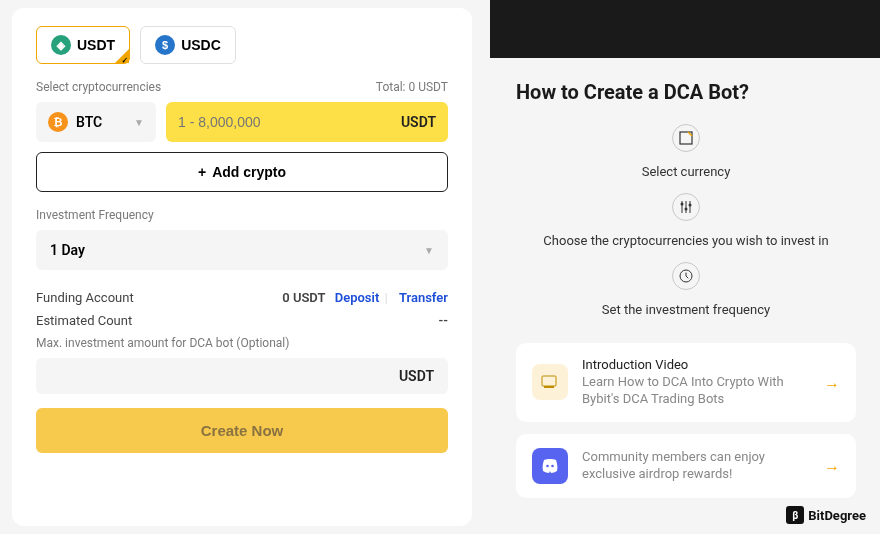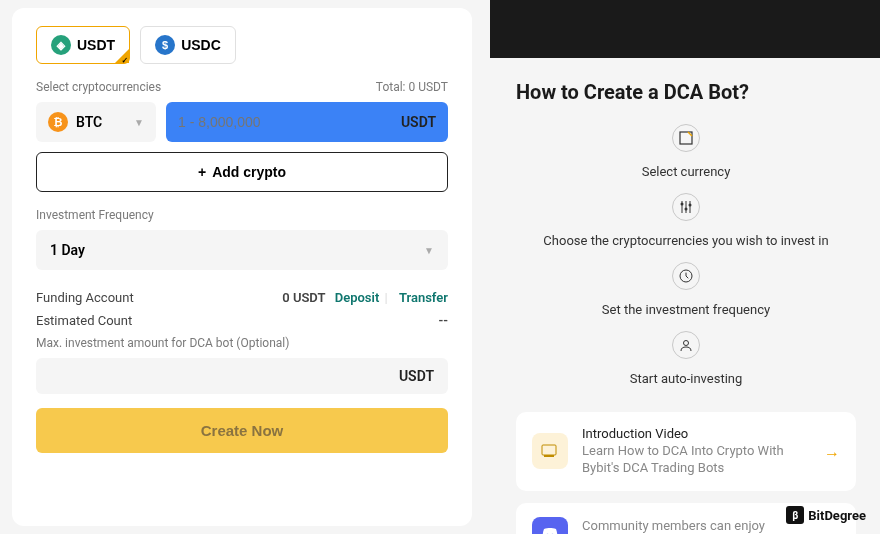--- a/index.html
+++ b/index.html
@@ -127,21 +127,21 @@
 }
 .select-box .caret {
   margin-left: auto;
   color: #aaa;
   font-size: 10px;
 }
 .amount-box {
   flex: 1;
   display: flex;
   align-items: center;
-  background: #3b82f6;
+  background: #fde047;
   border-radius: 6px;
   padding: 0 12px;
 }
 .amount-input {
   flex: 1;
   border: none;
   background: transparent;
   padding: 10px 0;
   font-size: 14px;
   outline: none;
@@ -183,21 +183,21 @@
 .kv-row {
   display: flex;
   justify-content: space-between;
   align-items: center;
   font-size: 13px;
   color: #444;
   margin-bottom: 8px;
 }
 .kv-row .val { font-weight: 600; }
 .link-orange {
-  color: #0f766e;
+  color: #1d4ed8;
   font-weight: 600;
   margin-left: 6px;
   cursor: pointer;
 }
 .max-input {
   width: 100%;
   background: #f5f5f5;
   border-radius: 6px;
   display: flex;
   align-items: center;
@@ -398,29 +398,20 @@
     </div>
     <div class="step">
       <div class="step-icon">
         <svg width="14" height="14" viewBox="0 0 14 14" fill="none">
             <circle cx="7" cy="7" r="6" stroke="#333"></circle>
             <path d="M7 4 L7 7 L9 9" stroke="#333" stroke-linecap="round"></path>
           </svg>
       </div>
       <span>Set the investment frequency</span>
     </div>
-    <div class="step">
-      <div class="step-icon">
-        <svg width="14" height="14" viewBox="0 0 14 14" fill="none">
-            <circle cx="7" cy="5" r="2.5" stroke="#333"></circle>
-            <path d="M2 13 C2 10 4 9 7 9 C10 9 12 10 12 13" stroke="#333"></path>
-          </svg>
-      </div>
-      <span>Start auto-investing</span>
-    </div>
 
     <div style="height:12px;"></div>
 
     <div class="info-card">
       <div class="info-icon video">
         <svg width="18" height="14" viewBox="0 0 18 14">
             <rect x="1" y="1" width="14" height="10" rx="1" stroke="#c08c00" fill="none"></rect>
             <rect x="3" y="11" width="10" height="2" fill="#c08c00"></rect>
           </svg>
       </div>

